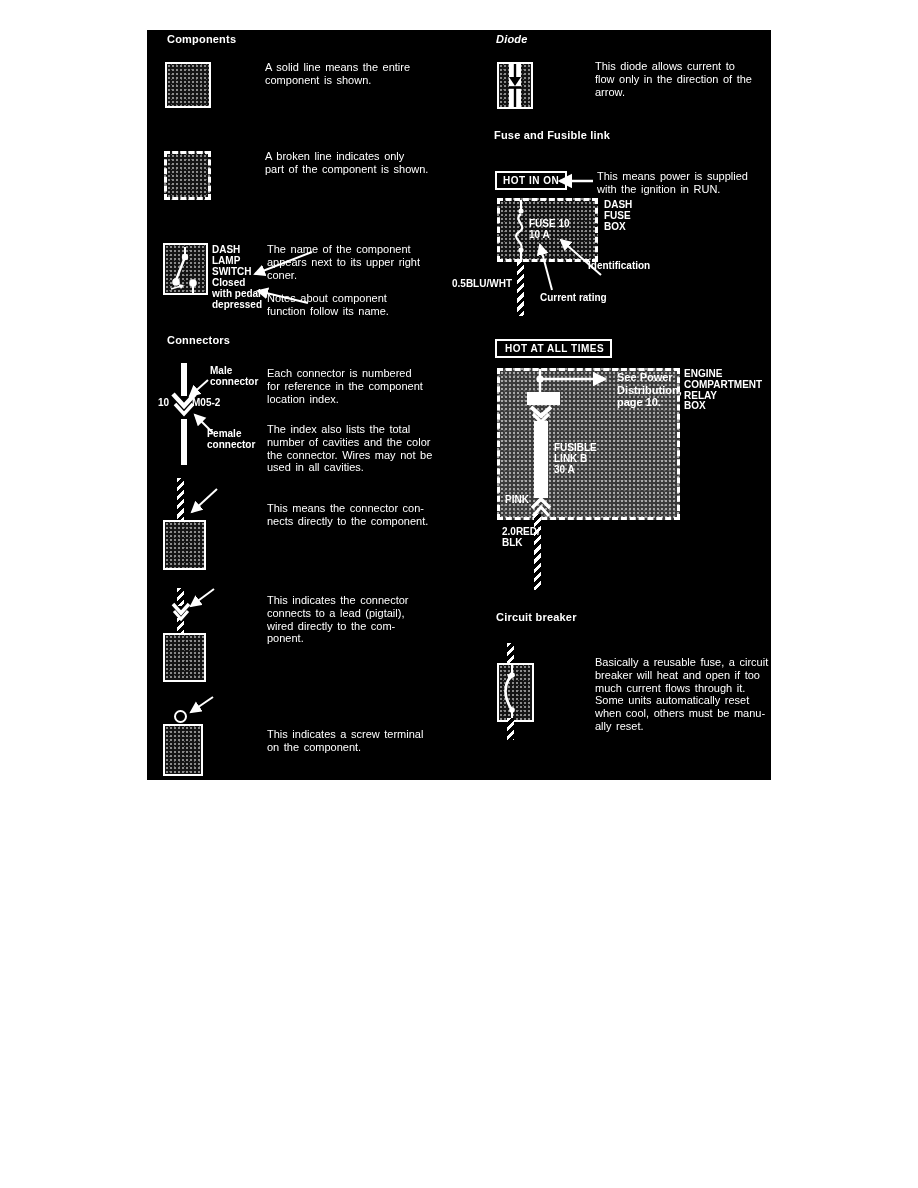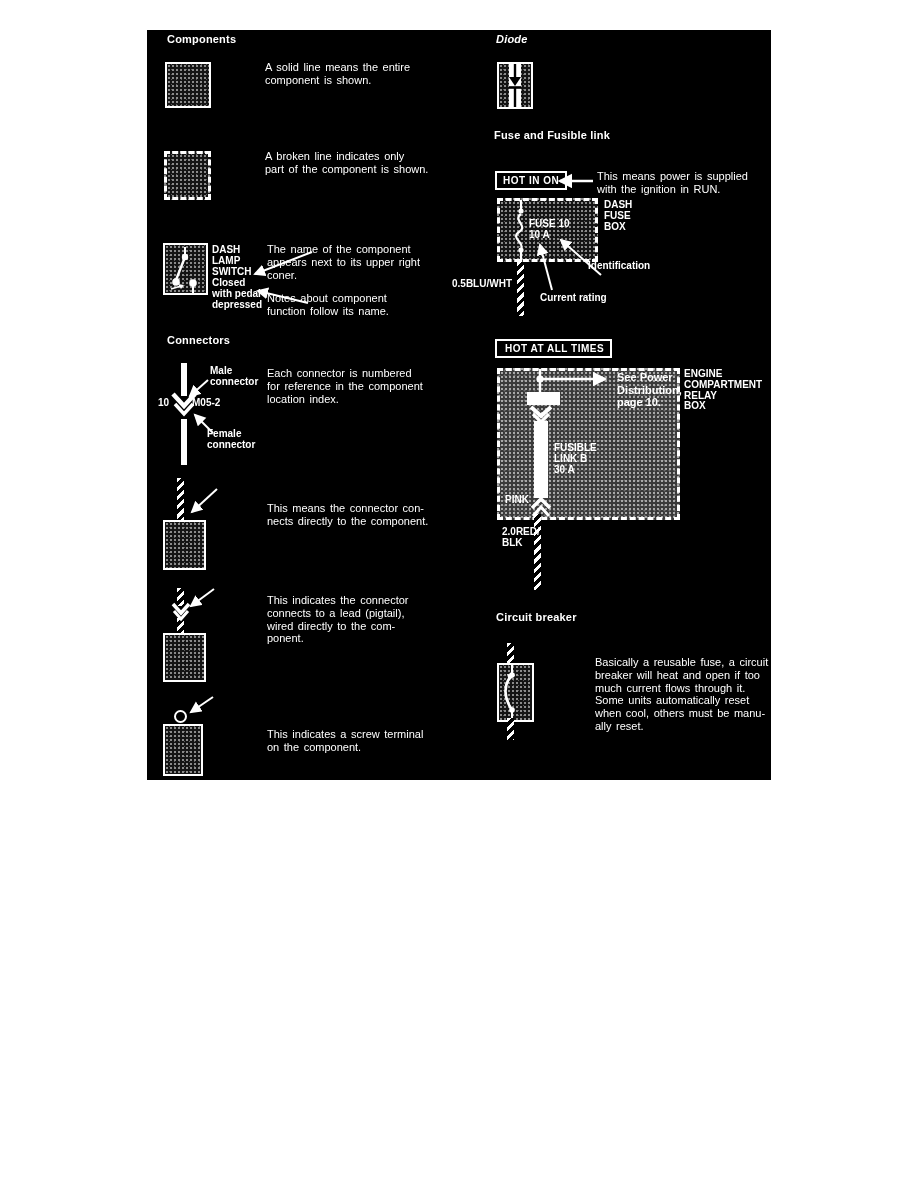--- a/index.html
+++ b/index.html
@@ -75,20 +75,24 @@
   <div class="wwire" style="left:181px;top:419px;height:46px;"></div>
   <div class="abs bl" style="left:158px;top:398px;">10</div>
   <div class="abs bl" style="left:192px;top:398px;">M05-2</div>
   <div class="abs sl" style="left:210px;top:365px;">Male
 connector</div>
   <div class="abs sl" style="left:207px;top:428px;">Female
 connector</div>
   <div class="abs t" style="left:267px;top:367px;">Each connector is numbered
 for reference in the component
 location index.</div>
+  <div class="abs t" style="left:267px;top:423px;">The index also lists the total
+number of cavities and the color
+the connector. Wires may not be
+used in all cavities.</div>
 
   <div class="wire" style="left:177px;top:478px;height:42px;"></div>
   <div class="abs speck box-solid" style="left:163px;top:520px;width:39px;height:46px;"></div>
   <div class="abs t" style="left:267px;top:502px;">This means the connector con-
 nects directly to the component.</div>
 
   <div class="wire" style="left:177px;top:588px;height:18px;"></div>
   <div class="wire" style="left:177px;top:618px;height:15px;"></div>
   <div class="abs speck box-solid" style="left:163px;top:633px;width:39px;height:45px;"></div>
   <div class="abs t" style="left:267px;top:594px;">This indicates the connector
@@ -105,20 +109,23 @@
 
   <div class="abs speck box-solid" style="left:497px;top:62px;width:32px;height:43px;">
     <svg width="32" height="43" style="position:absolute;left:0;top:0;">
       <rect x="10" y="0" width="12" height="43" fill="#fff"></rect>
       <line x1="16" y1="0" x2="16" y2="14" stroke="#000" stroke-width="2.4"></line>
       <path d="M10,13 L22,13 L16,22 z" fill="#000"></path>
       <line x1="10" y1="23.5" x2="22" y2="23.5" stroke="#000" stroke-width="2.6"></line>
       <line x1="16" y1="24" x2="16" y2="43" stroke="#000" stroke-width="2.4"></line>
     </svg>
   </div>
+  <div class="abs t" style="left:595px;top:60px;">This diode allows current to
+flow only in the direction of the
+arrow.</div>
 
   <div class="abs h" style="left:494px;top:129px;">Fuse and Fusible link</div>
 
   <div class="abs tag" style="left:495px;top:171px;">HOT IN ON</div>
   <div class="abs t" style="left:597px;top:170px;">This means power is supplied
 with the ignition in RUN.</div>
 
   <div class="abs speck box-dash" style="left:497px;top:198px;width:95px;height:58px;"></div>
   <div class="abs bl" style="left:529px;top:219px;">FUSE 10
 10 A</div>

